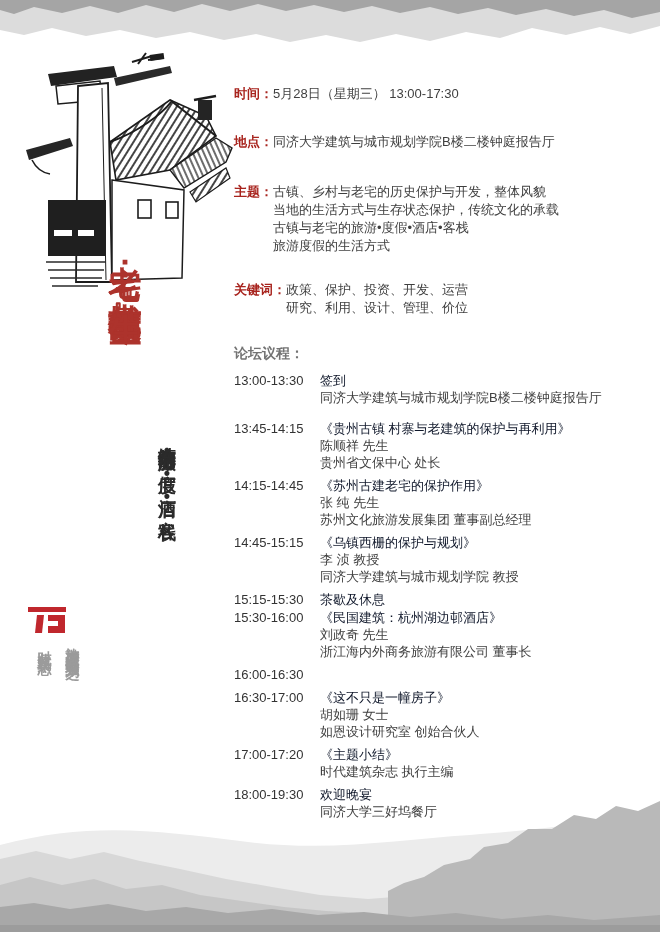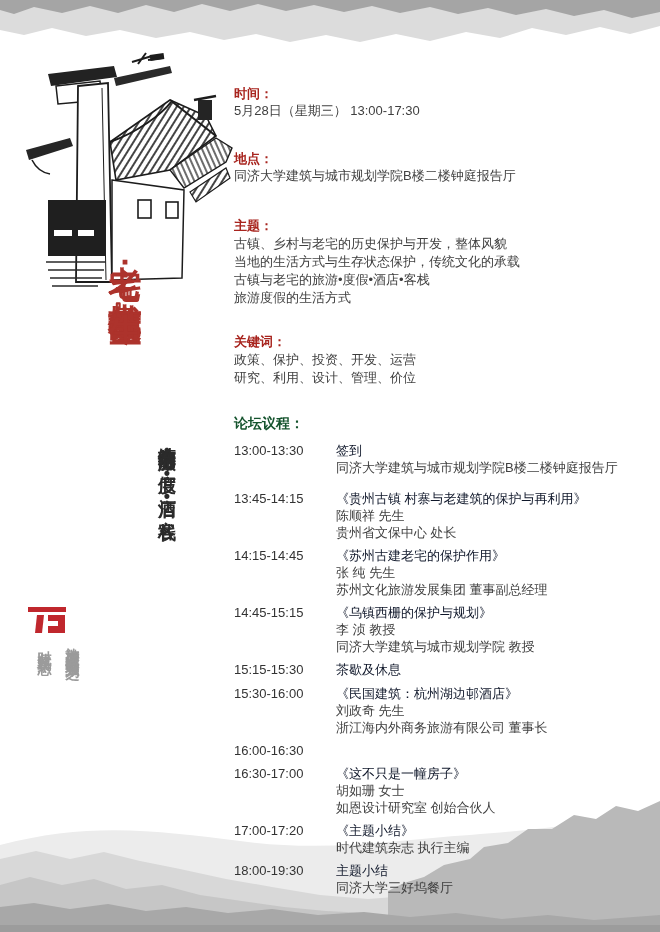--- a/index.html
+++ b/index.html
@@ -37,34 +37,34 @@
   .series-name{
     left:64px;top:636px;height:230px;
     font-size:14px;font-weight:700;letter-spacing:1.5px;color:#9b9b9b;
   }
   .logo{position:absolute;left:27px;top:604px;width:42px;height:32px;z-index:2;}
   
   .content{
     position:absolute;left:234px;top:85px;width:412px;z-index:2;
     font-size:13px;color:#3f3f3f;
   }
-  .info-row{display:flex;line-height:17px;flex-direction:column;}
+  .info-row{display:flex;line-height:17px;}
   .info-row .label{color:#a8241e;font-weight:700;flex:0 0 auto;white-space:nowrap;}
   .row-time{margin-bottom:31px;}
   .row-place{margin-bottom:33px;}
   .row-theme{margin-bottom:26px;}
   .row-theme .lines div,.row-keywords .lines div{line-height:18px;}
   .row-theme{line-height:18px;}
   .row-keywords{margin-bottom:28px;line-height:18px;}
   .agenda-header{
-    color:#14532d;font-weight:700;font-size:14px;line-height:17px;margin-bottom:10px;
-  }
-  .agenda-rows > div.agenda-row{display:flex;margin-bottom:6px;gap:16px;}
+    color:#737373;font-weight:700;font-size:14px;line-height:17px;margin-bottom:10px;
+  }
+  .agenda-rows > div.agenda-row{display:flex;margin-bottom:6px;}
   .agenda-rows > div.agenda-row:nth-of-type(1){margin-bottom:14px;}
-  .agenda-rows > div.agenda-row:nth-of-type(5){margin-bottom:7px;}
+  .agenda-rows > div.agenda-row:nth-of-type(5){margin-bottom:1px;}
   .agenda-row .time{flex:0 0 86px;color:#333;line-height:17px;}
   .agenda-row .detail{flex:1 1 auto;line-height:17px;}
   .agenda-row .topic{color:#0f172a;line-height:17px;}
   .agenda-row .sub-lines div{color:#3f3f3f;line-height:17px;}
 </style>
 </head>
 <body>
 
 <div class="poster">
 
@@ -251,21 +251,21 @@
             <div class="topic">《主题小结》</div>
             <div class="sub-lines">
               <div>时代建筑杂志 执行主编</div>
             </div>
           </div>
         </div>
 
         <div class="agenda-row">
           <div class="time">18:00-19:30</div>
           <div class="detail">
-            <div class="topic">主题小结</div>
+            <div class="topic">欢迎晚宴</div>
             <div class="sub-lines">
               <div>同济大学三好坞餐厅</div>
             </div>
           </div>
         </div>
       </div>
 
   </div>
 
   <svg class="mountains" viewBox="0 0 660 145" preserveAspectRatio="none">

